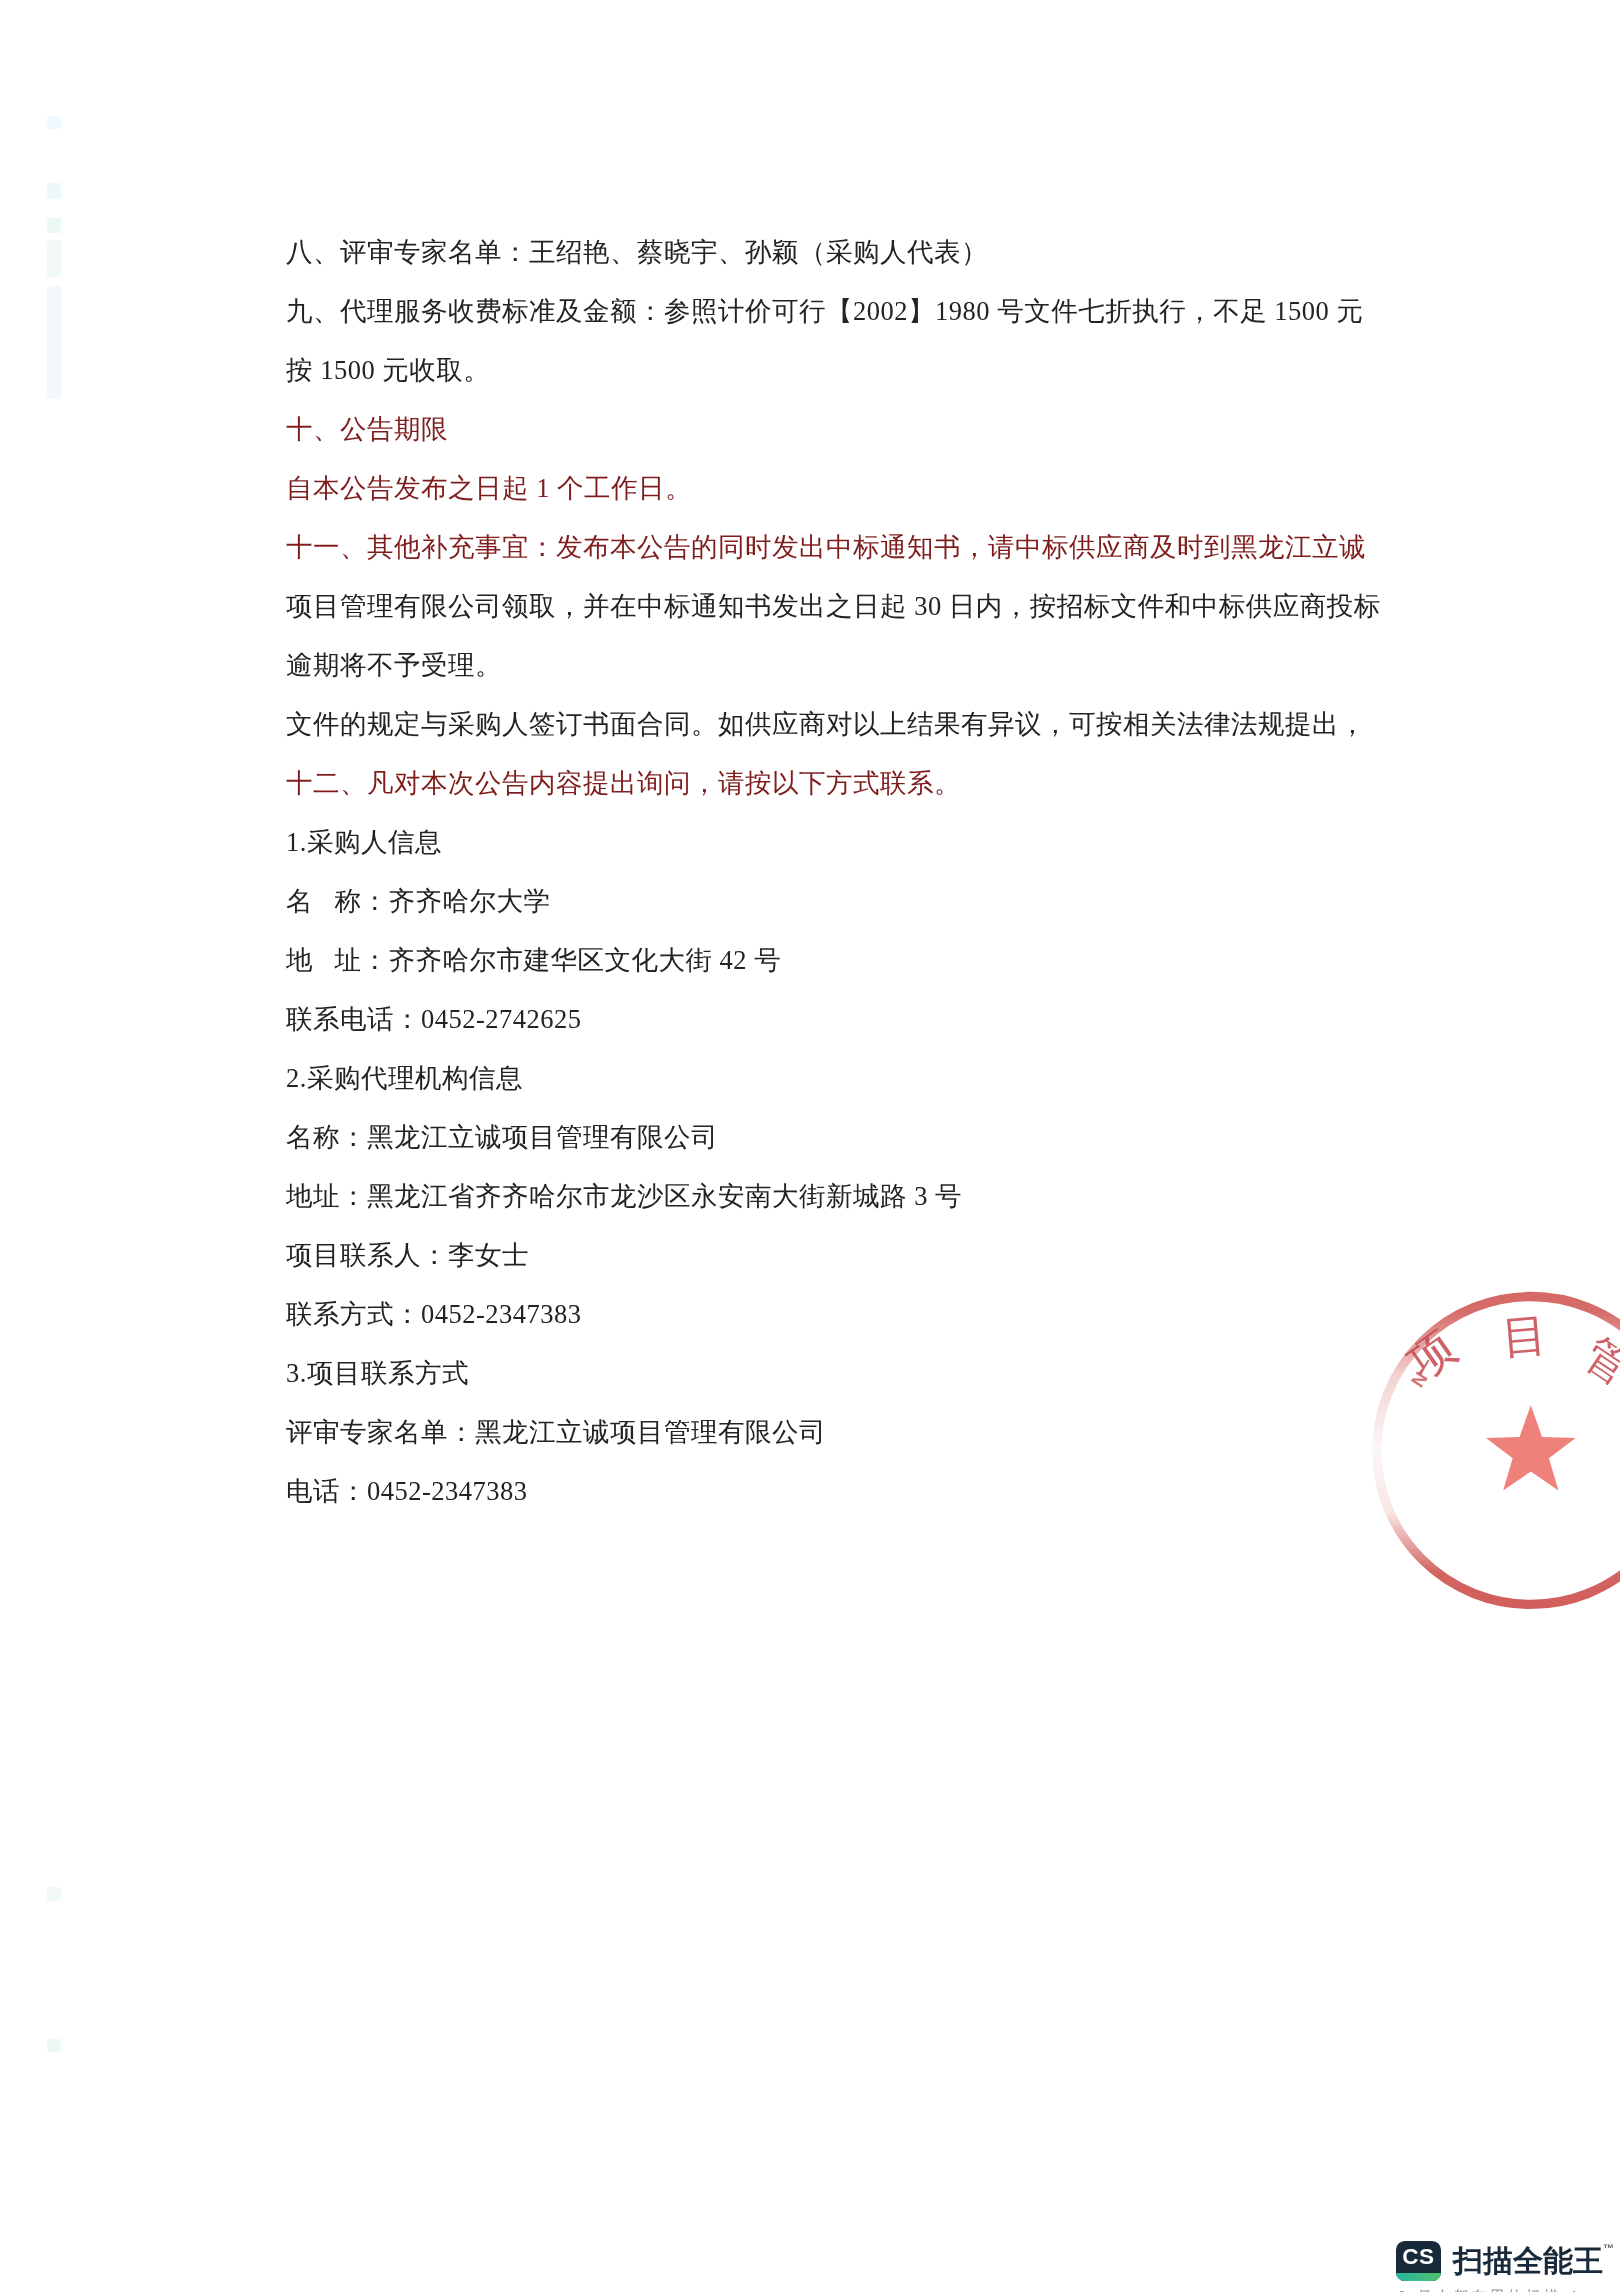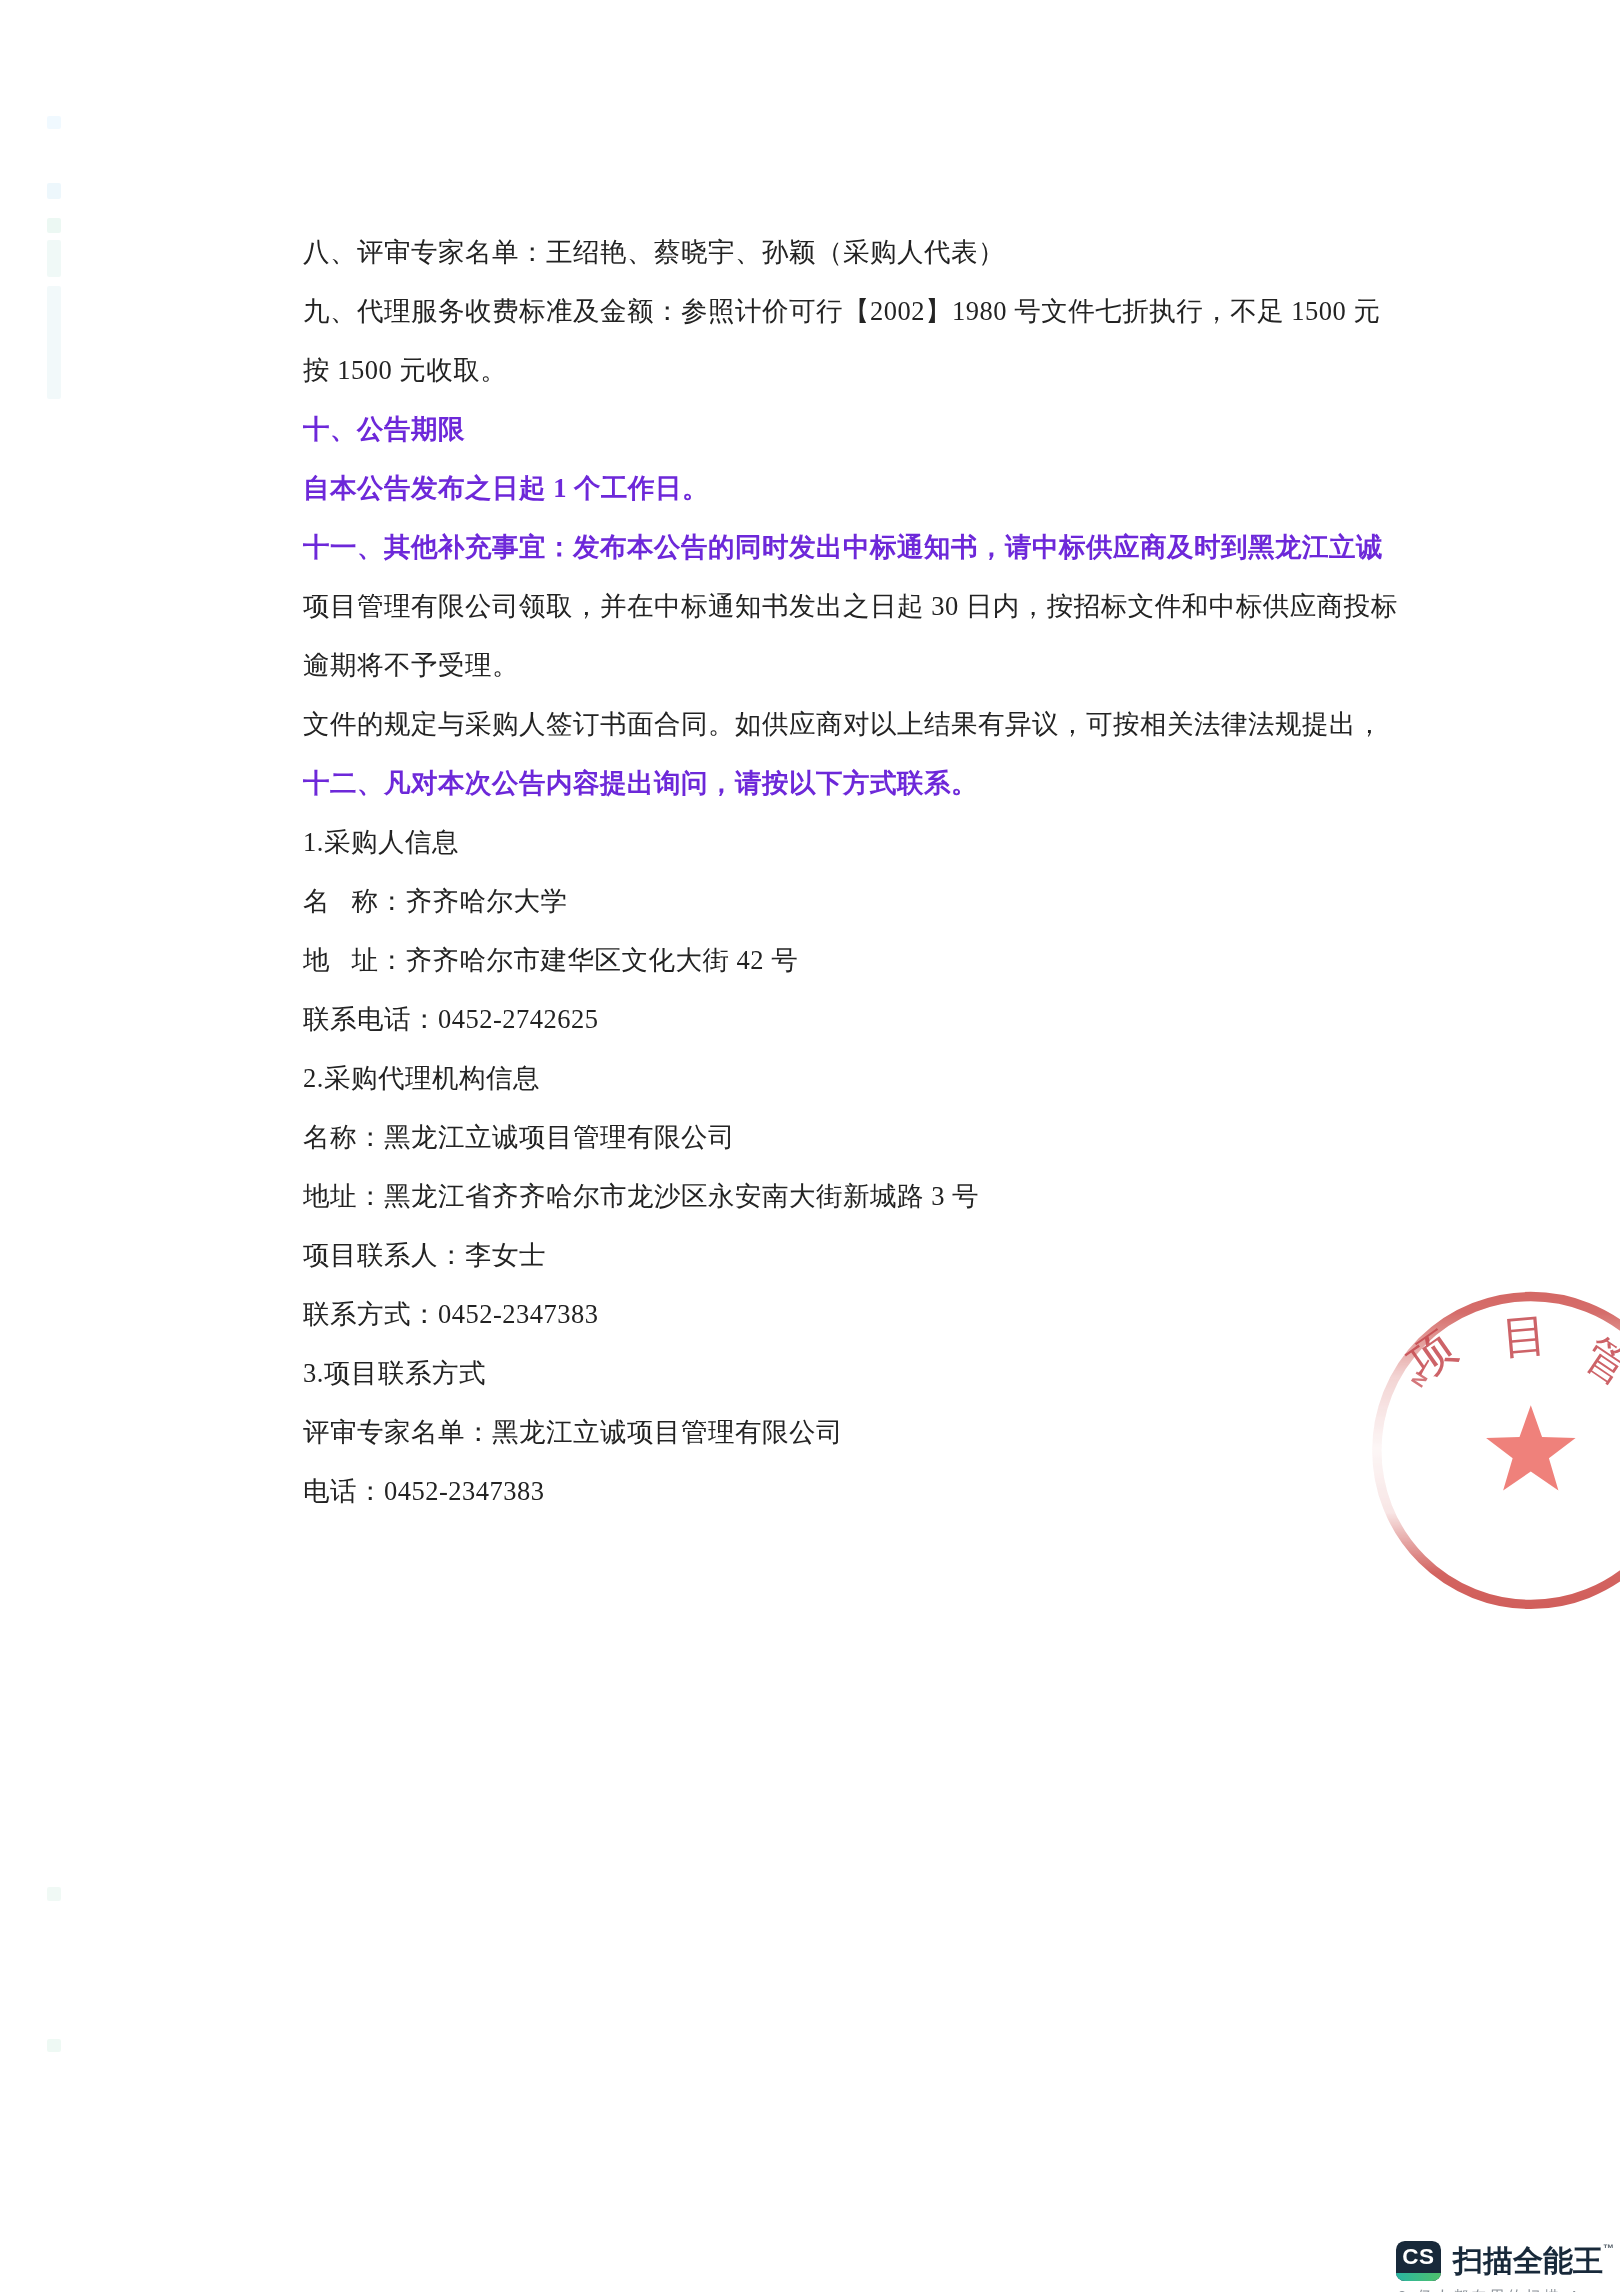--- a/index.html
+++ b/index.html
@@ -13,23 +13,22 @@
   
   .doc{
     position:absolute;left:286px;top:223px;width:1068px;
     color:#232323;
     font-size:26.5px;
   }
   .doc-line{
     height:59px;line-height:59px;
     white-space:pre;
     letter-spacing:0.5px;
-    margin-left:17px;
   }
-  .doc-line.b{font-weight:bold;color:#6d28d9;}
+  .doc-line.b{font-weight:normal;color:#7f1d1d;}
   
   .artifact{position:absolute;left:47px;width:13.7px;border-radius:2px;opacity:.7;}
   
   .seal{
     position:absolute;left:1370px;top:1269px;width:250px;height:358px;
     filter:blur(0.4px);
   }
   
   .cs{position:absolute;left:1396px;top:2199px;width:222px;height:78px;margin-top:40px;}
   .cs-icon{

